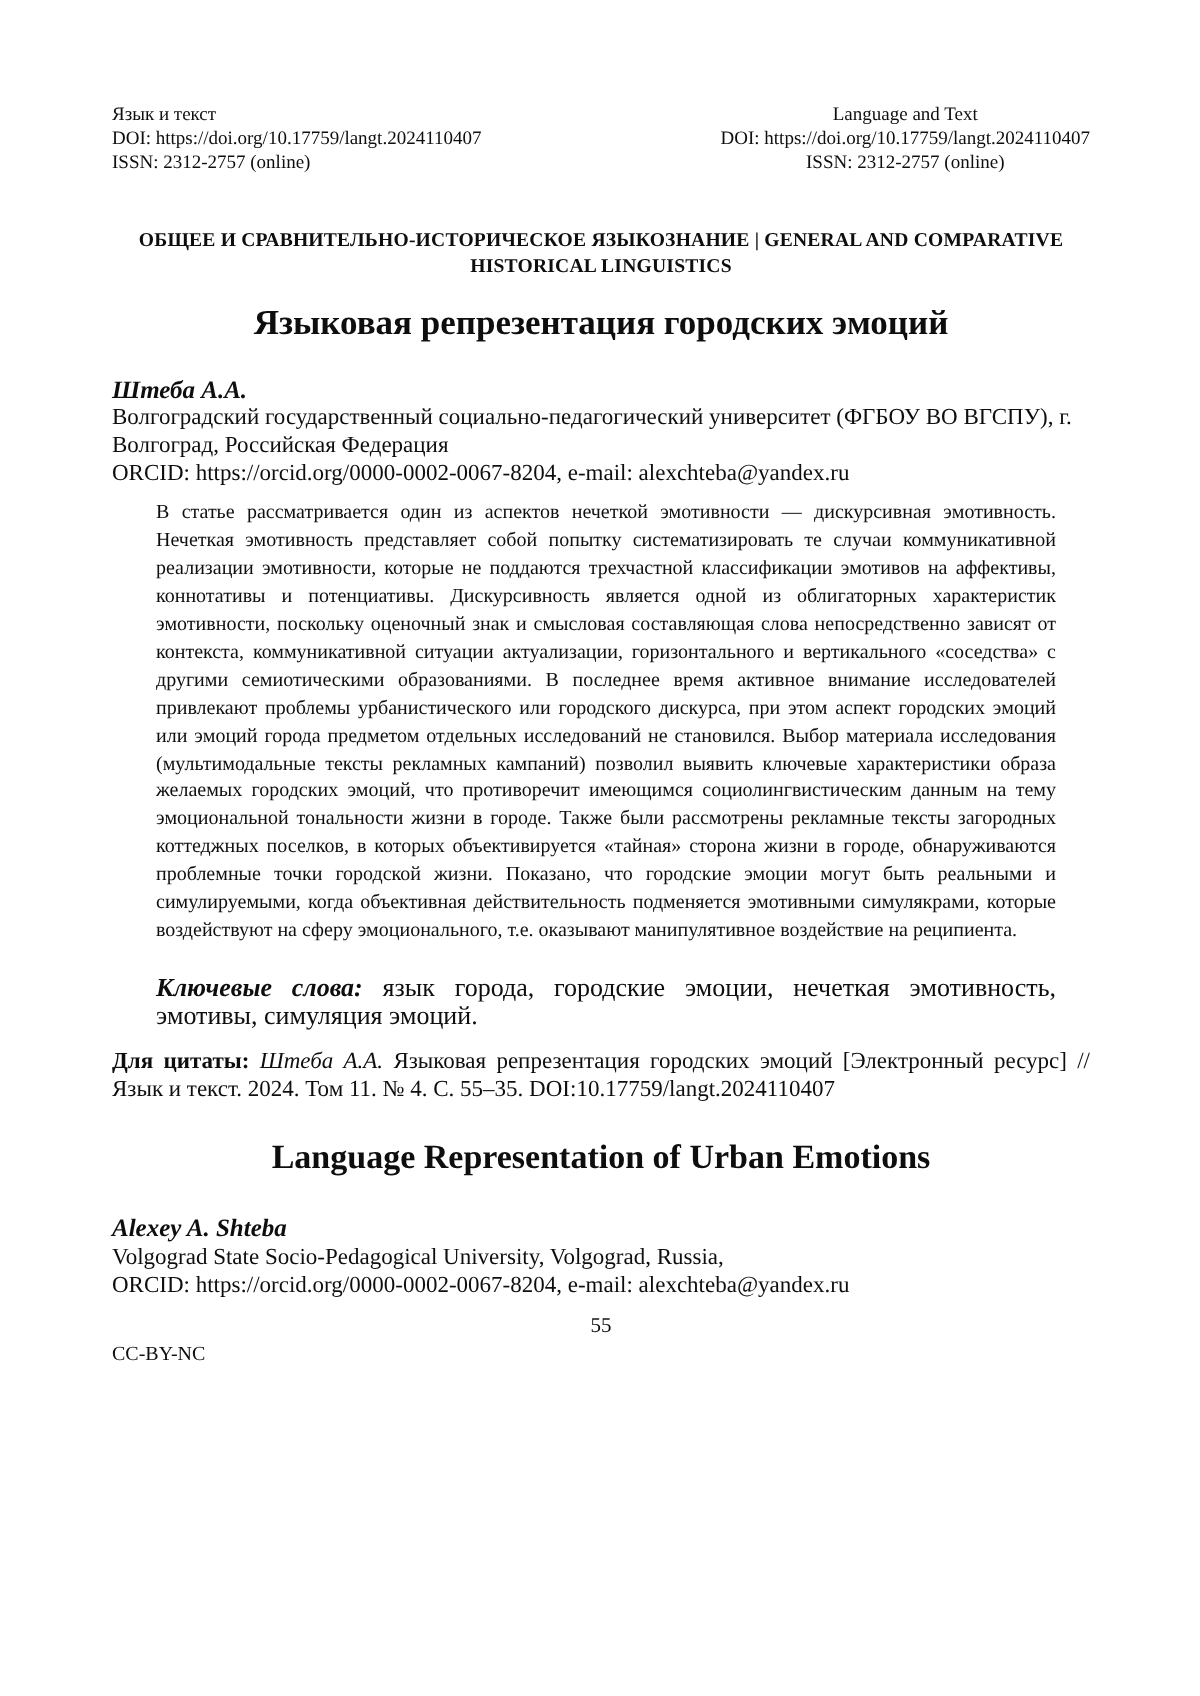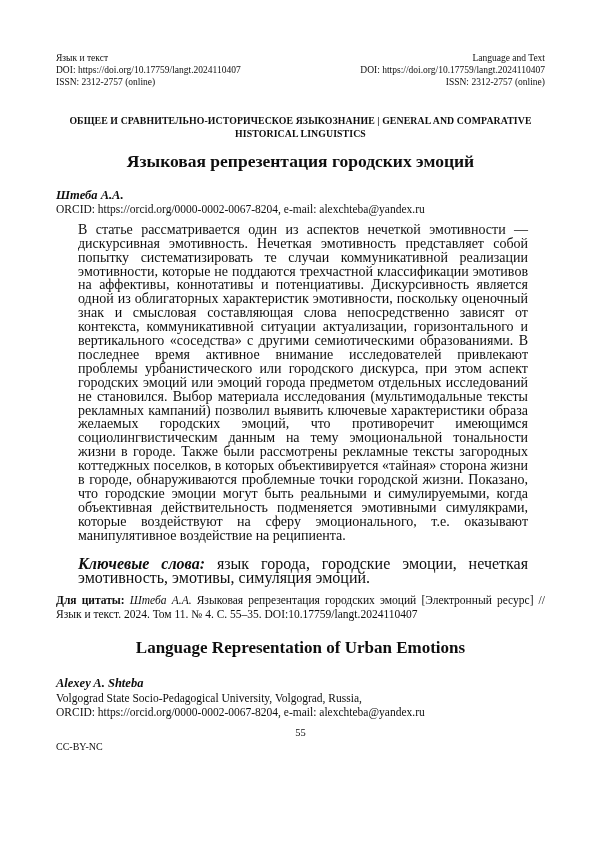--- a/index.html
+++ b/index.html
@@ -19,21 +19,21 @@
     overflow: hidden;
   }
   
   .jheader {
     display: flex;
     justify-content: space-between;
     font-size: 9.5px;
     line-height: 12px;
   }
   .jheader .left  { text-align: left; }
-  .jheader .right { text-align: right; }
+  .jheader .right { text-align: center; }
 
   .section-heading {
     margin-top: 26px;
     text-align: center;
     font-weight: bold;
     font-size: 9.8px;
     line-height: 13px;
     letter-spacing: 0.1px;
   }
   .title-ru {
@@ -42,27 +42,27 @@
     font-weight: bold;
     font-size: 17.5px;
     line-height: 21px;
   }
   .author-block { margin-top: 16px; font-size: 11.5px; line-height: 13.8px; }
   .author-name  { font-weight: bold; font-style: italic; font-size: 12.5px; line-height: 15px; }
 
   .abstract {
     margin: 6px 17px 0 22px;
     text-align: justify;
-    font-size: 14px;
+    font-size: 10px;
     line-height: 13.9px;
   }
   .keywords {
     margin: 14px 17px 0 22px;
     text-align: justify;
-    font-size: 16px;
+    font-size: 13px;
     line-height: 13.9px;
   }
   .kw-label { font-weight: bold; font-style: italic; }
 
   .citation {
     margin: 9px 0 0 0;
     text-align: justify;
     font-size: 11.5px;
     line-height: 14px;
   }
@@ -109,20 +109,21 @@
       <div>ISSN: 2312-2757 (online)</div>
     </div>
   </div>
 
   <div class="section-heading">ОБЩЕЕ И СРАВНИТЕЛЬНО-ИСТОРИЧЕСКОЕ ЯЗЫКОЗНАНИЕ | GENERAL AND COMPARATIVE HISTORICAL LINGUISTICS</div>
 
   <h1 class="title-ru">Языковая репрезентация городских эмоций</h1>
 
   <div class="author-block">
     <div class="author-name">Штеба А.А.</div>
+    <div class="affiliation">Волгоградский государственный социально-педагогический университет (ФГБОУ ВО ВГСПУ), г. Волгоград, Российская Федерация</div>
     <div class="orcid-line">ORCID: https://orcid.org/0000-0002-0067-8204, e-mail: alexchteba@yandex.ru</div>
   </div>
 
   <p class="abstract">В статье рассматривается один из аспектов нечеткой эмотивности — дискурсивная эмотивность. Нечеткая эмотивность представляет собой попытку систематизировать те случаи коммуникативной реализации эмотивности, которые не поддаются трехчастной классификации эмотивов на аффективы, коннотативы и потенциативы. Дискурсивность является одной из облигаторных характеристик эмотивности, поскольку оценочный знак и смысловая составляющая слова непосредственно зависят от контекста, коммуникативной ситуации актуализации, горизонтального и вертикального «соседства» с другими семиотическими образованиями. В последнее время активное внимание исследователей привлекают проблемы урбанистического или городского дискурса, при этом аспект городских эмоций или эмоций города предметом отдельных исследований не становился. Выбор материала исследования (мультимодальные тексты рекламных кампаний) позволил выявить ключевые характеристики образа желаемых городских эмоций, что противоречит имеющимся социолингвистическим данным на тему эмоциональной тональности жизни в городе. Также были рассмотрены рекламные тексты загородных коттеджных поселков, в которых объективируется «тайная» сторона жизни в городе, обнаруживаются проблемные точки городской жизни. Показано, что городские эмоции могут быть реальными и симулируемыми, когда объективная действительность подменяется эмотивными симулякрами, которые воздействуют на сферу эмоционального, т.е. оказывают манипулятивное воздействие на реципиента.</p>
 
   <p class="keywords"><span class="kw-label">Ключевые слова:</span><span> язык города, городские эмоции, нечеткая эмотивность, эмотивы, симуляция эмоций.</span></p>
 
   <p class="citation"><span class="cit-label">Для цитаты:</span><span class="cit-author"> Штеба А.А.</span><span> Языковая репрезентация городских эмоций [Электронный ресурс] // Язык и текст. 2024. Том 11. № 4. С. 55–35. DOI:10.17759/langt.2024110407</span></p>
 
   <h2 class="title-en">Language Representation of Urban Emotions</h2>

